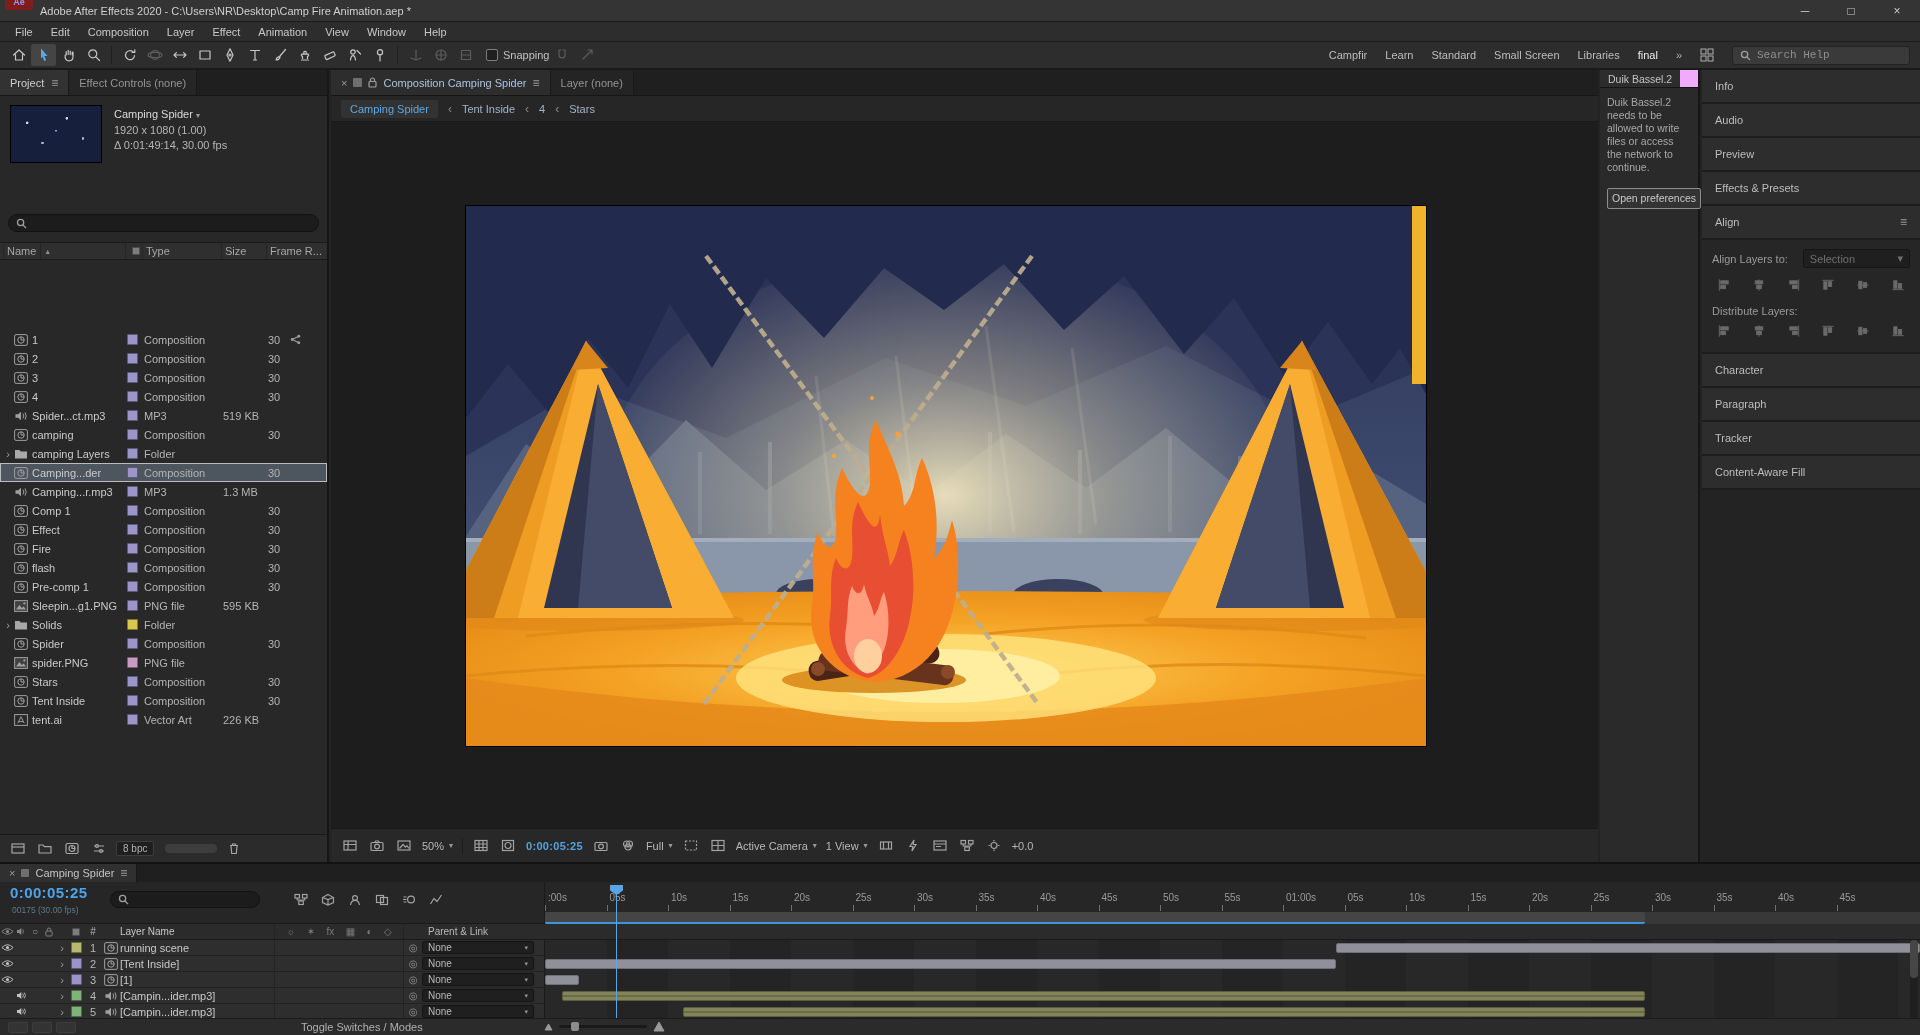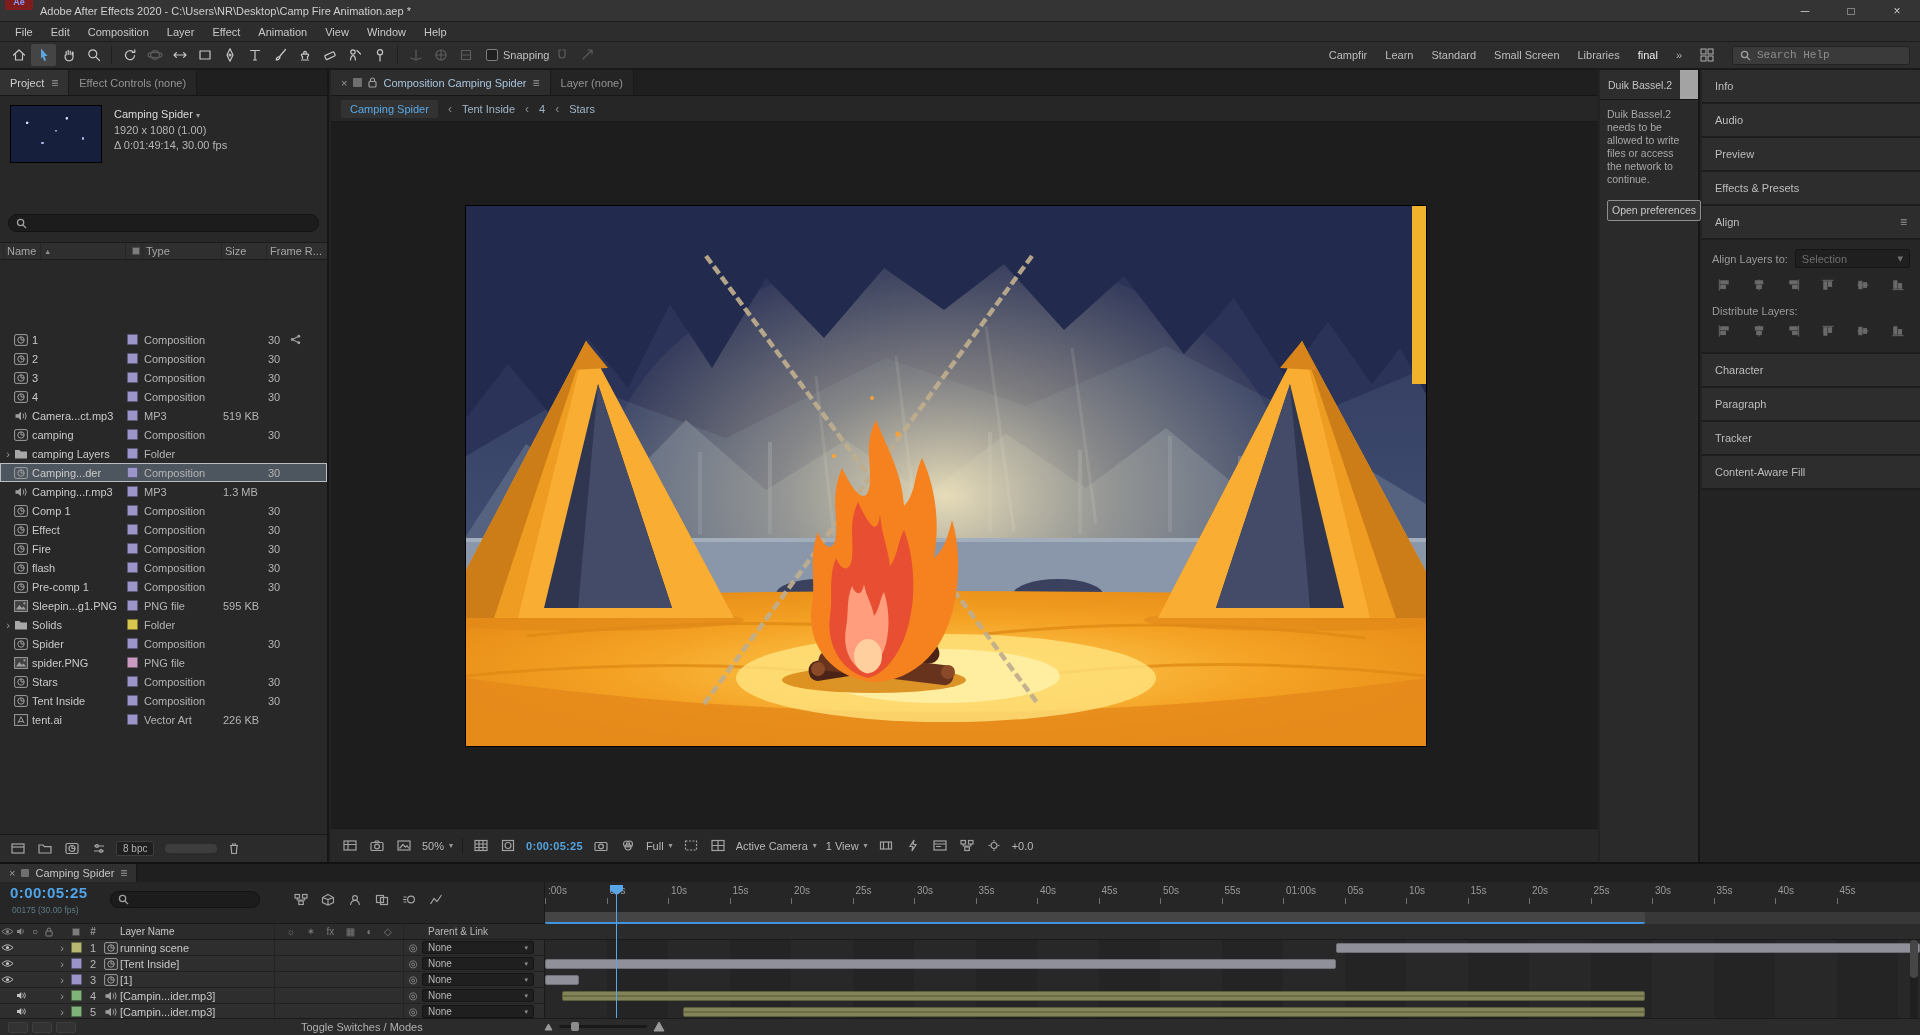--- a/index.html
+++ b/index.html
@@ -97,51 +97,51 @@
 .comp-controls{height:34px;background:#282828;border-top:1px solid #191919;display:flex;align-items:center;gap:9px;padding:0 10px;color:#b8b8b8}
 .mi{width:18px;height:16px;display:flex;align-items:center;justify-content:center;flex:none}
 .mi svg{width:14px;height:13px;stroke:#a2a2a2;fill:none;stroke-width:1.2}
 .dd{display:flex;align-items:center;gap:5px;flex:none}
 .dd .arr{font-size:8px;color:#9a9a9a}
 .cc-time{color:#53a4e0;font-weight:bold;letter-spacing:.3px}
 .cc-sep{width:1px;height:16px;background:#1c1c1c;flex:none}
 
 
 .duik{position:absolute;left:1600px;top:70px;width:100px;bottom:173px;background:#2a2a2a;border-right:2px solid #161616}
-.duik-tab{height:30px;background:#a3a3a3;border-bottom:1px solid #161616;display:flex;align-items:center}
+.duik-tab{height:18px;background:#f0abfc;border-bottom:1px solid #161616;display:flex;align-items:center}
 .duik-tab span{background:#2d2d2d;height:100%;display:flex;align-items:center;padding:0 8px;color:#c3c3c3;font-size:10.5px;white-space:nowrap}
 .duik-body{padding:8px 7px;font-size:10.5px;color:#a8a8a8;line-height:13px}
 .duik-btn{margin-top:14px;border:1px solid #8f8f8f;color:#c9c9c9;padding:3px 4px;font-size:10.5px;display:inline-block;border-radius:2px;background:#333;white-space:nowrap}
 
 
 .sidebar{position:absolute;left:1702px;top:70px;right:0;bottom:173px;background:#232323;display:flex;flex-direction:column}
 .sb-panel{height:34px;background:#2d2d2d;border-bottom:2px solid #1d1d1d;display:flex;align-items:center;padding:0 13px;color:#bdbdbd}
 .sb-panel .burger{margin-left:auto}
 .align-body{background:#262626;border-bottom:2px solid #1d1d1d;padding-bottom:8px}
-.align-row1{display:flex;align-items:center;gap:7px;padding:9px 10px 4px;color:#9a9a9a}
+.align-row1{display:flex;align-items:center;gap:15px;padding:9px 10px 4px;color:#9a9a9a}
 .sel-dd{flex:1;background:#1f1f1f;border:1px solid #151515;color:#6f6f6f;padding:2px 6px;display:flex;align-items:center;justify-content:space-between;border-radius:2px}
 .icon-row{display:flex;justify-content:space-between;padding:5px 13px}
 .al-btn{width:18px;height:16px;display:flex;align-items:center;justify-content:center}
 .al-btn svg{width:14px;height:14px;stroke:#6a6a6a;fill:#6a6a6a;stroke-width:1}
 .align-label{padding:7px 10px 1px;color:#9a9a9a}
 
 
 .timeline{position:absolute;left:0;right:0;bottom:0;height:173px;background:#262626;border-top:2px solid #121212}
 .tl-tabs{position:absolute;left:0;top:0;right:0;height:18px;background:#1f1f1f;display:flex;align-items:stretch}
 .tl-tab{display:flex;align-items:center;gap:6px;background:#303030;padding:0 9px;border-right:1px solid #181818}
 .tl-tab .x{color:#9a9a9a}
 .tl-tab .sq{width:8px;height:8px;background:#6f6f6f;border-radius:1px}
 .tl-head{position:absolute;left:0;top:18px;right:0;height:42px;background:#262626;border-bottom:1px solid #1a1a1a}
 .big-time{position:absolute;left:10px;top:2px;font-size:15px;font-weight:bold;color:#4fa3e8;letter-spacing:.4px}
 .frame-info{position:absolute;left:12px;top:23px;font-size:8.5px;color:#5e7a87}
 .tl-search{position:absolute;left:110px;top:9px;width:150px;height:17px;background:#1c1c1c;border:1px solid #121212;border-radius:9px;display:flex;align-items:center;gap:5px;padding:0 7px}
 .tl-search input{background:transparent;border:0;outline:none;color:#c8c8c8;font-size:10px;width:110px;font-family:"Liberation Sans",sans-serif}
 .tl-icons{position:absolute;left:292px;top:9px;display:flex;gap:9px}
 .ruler{position:absolute;left:544px;top:0;right:0;height:42px;border-left:1px solid #1a1a1a;overflow:hidden}
-.rl{position:absolute;top:3px;color:#9a9a9a;font-size:10px;padding-left:3px}
+.rl{position:absolute;top:10px;color:#9a9a9a;font-size:10px;padding-left:3px}
 .rl::before{content:'';position:absolute;left:0;top:13px;width:1px;height:6px;background:#707070}
 .workarea{position:absolute;left:0;right:0;top:30px;height:12px;background:#383838}
 .wa-fill{position:absolute;left:0;width:80%;top:0;bottom:0;background:#454545;border-bottom:2px solid #4093dd;border-radius:2px}
 .tl-cols{position:absolute;left:0;right:0;top:60px;height:16px;background:#2b2b2b;border-bottom:1px solid #1a1a1a;display:flex;align-items:center;color:#9a9a9a;font-size:10px}
 .tc{display:flex;align-items:center;flex:none}
 .tc-eye{width:14px;justify-content:center}
 .tc-spk{width:14px;justify-content:center}
 .tc-solo{width:14px;justify-content:center}
 .tc-lock{width:14px;justify-content:center}
 .tc-arrow{width:12px;color:#9a9a9a;justify-content:center}
@@ -459,21 +459,21 @@
           <span class="c-frame">30</span>
         </div>
         <div class="prow">
           <span class="c-exp"></span>
           <span class="c-icon">
             <svg class="pi" viewBox="0 0 14 12">
               <path d="M1.5 4.2h2.6L7 1.8v8.4L4.1 7.8H1.5Z" fill="#9f9f9f"></path>
               <path d="M9 3.6q1.6 2.4 0 4.8M11 2.4q2.4 3.6 0 7.2" fill="none" stroke="#9f9f9f"></path>
             </svg>
           </span>
-          <span class="c-name">Camera...ct.mp3</span>
+          <span class="c-name">Spider...ct.mp3</span>
           <span class="c-sw">
             <i class="swatch" style="background:#9b95c9"></i>
           </span>
           <span class="c-type">MP3</span>
           <span class="c-size">519 KB</span>
           <span class="c-frame"></span>
         </div>
         <div class="prow">
           <span class="c-exp"></span>
           <span class="c-icon">

